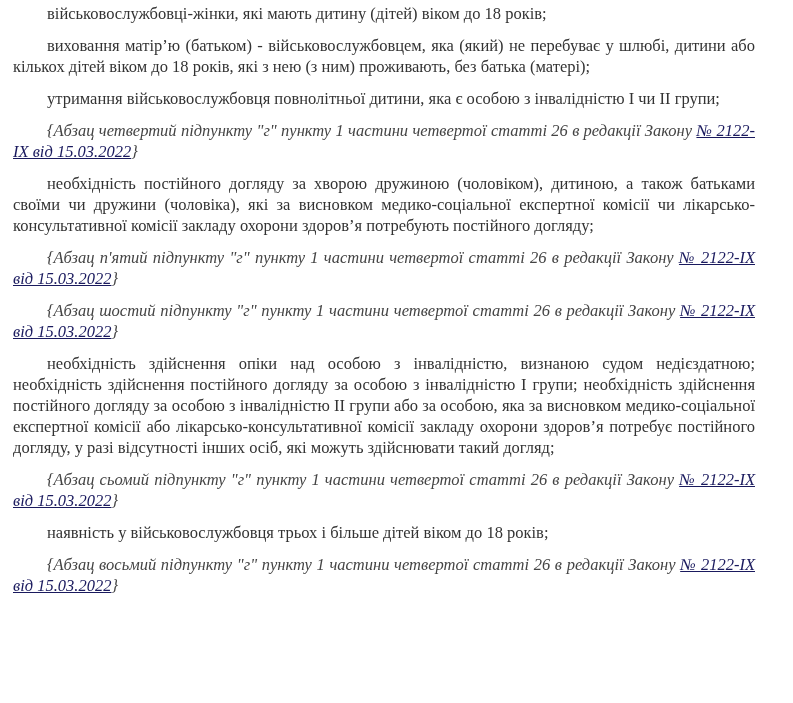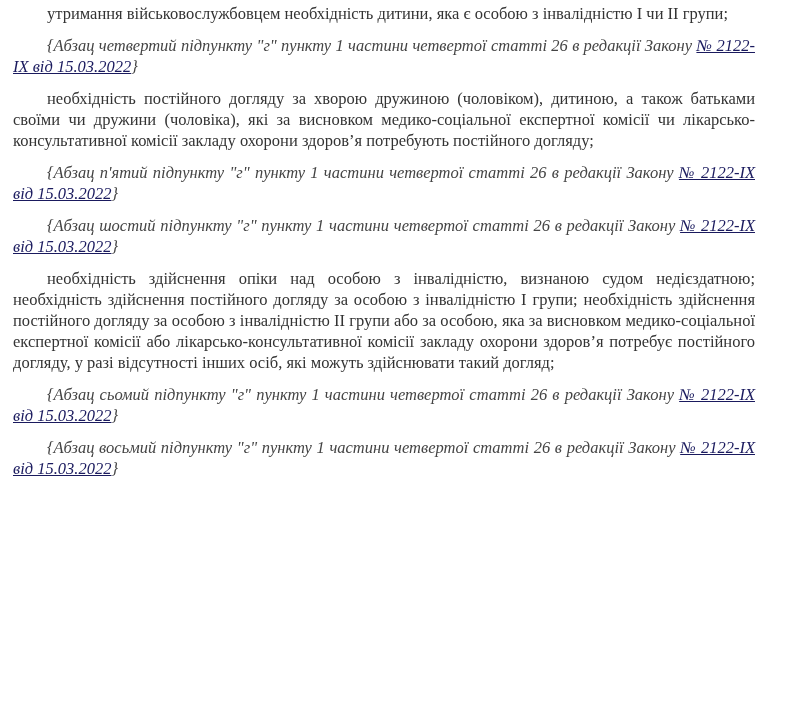--- a/index.html
+++ b/index.html
@@ -38,33 +38,36 @@
     .note a {
       color: #1a1a5e;
       text-decoration: underline;
     }
   </style>
 </head>
 <body>
 
 <div class="doc">
 
+  <p class="para">військовослужбовці-жінки, які мають дитину (дітей) віком до 18 років;</p>
 
+  <p class="para">виховання матір’ю (батьком) - військовослужбовцем, яка (який) не перебуває у шлюбі, дитини або кількох дітей віком до 18 років, які з нею (з ним) проживають, без батька (матері);</p>
 
-  <p class="para">утримання військовослужбовцем необхідність дитини, яка є особою з інвалідністю I чи II групи;</p>
+  <p class="para">утримання військовослужбовця повнолітньої дитини, яка є особою з інвалідністю I чи II групи;</p>
 
   <p class="note"><span>{Абзац четвертий підпункту "г" пункту 1 частини четвертої статті 26 в редакції Закону </span><a href="#">№ 2122-IX від 15.03.2022</a><span>}</span></p>
 
   <p class="para">необхідність постійного догляду за хворою дружиною (чоловіком), дитиною, а також батьками своїми чи дружини (чоловіка), які за висновком медико-соціальної експертної комісії чи лікарсько-консультативної комісії закладу охорони здоров’я потребують постійного догляду;</p>
 
   <p class="note"><span>{Абзац п'ятий підпункту "г" пункту 1 частини четвертої статті 26 в редакції Закону </span><a href="#">№ 2122-IX від 15.03.2022</a><span>}</span></p>
 
 
   <p class="note"><span>{Абзац шостий підпункту "г" пункту 1 частини четвертої статті 26 в редакції Закону </span><a href="#">№ 2122-IX від 15.03.2022</a><span>}</span></p>
 
   <p class="para">необхідність здійснення опіки над особою з інвалідністю, визнаною судом недієздатною; необхідність здійснення постійного догляду за особою з інвалідністю I групи; необхідність здійснення постійного догляду за особою з інвалідністю II групи або за особою, яка за висновком медико-соціальної експертної комісії або лікарсько-консультативної комісії закладу охорони здоров’я потребує постійного догляду, у разі відсутності інших осіб, які можуть здійснювати такий догляд;</p>
 
   <p class="note"><span>{Абзац сьомий підпункту "г" пункту 1 частини четвертої статті 26 в редакції Закону </span><a href="#">№ 2122-IX від 15.03.2022</a><span>}</span></p>
 
+  <p class="para">наявність у військовослужбовця трьох і більше дітей віком до 18 років;</p>
 
   <p class="note"><span>{Абзац восьмий підпункту "г" пункту 1 частини четвертої статті 26 в редакції Закону </span><a href="#">№ 2122-IX від 15.03.2022</a><span>}</span></p>
 
 </div>
 
 </body></html>

